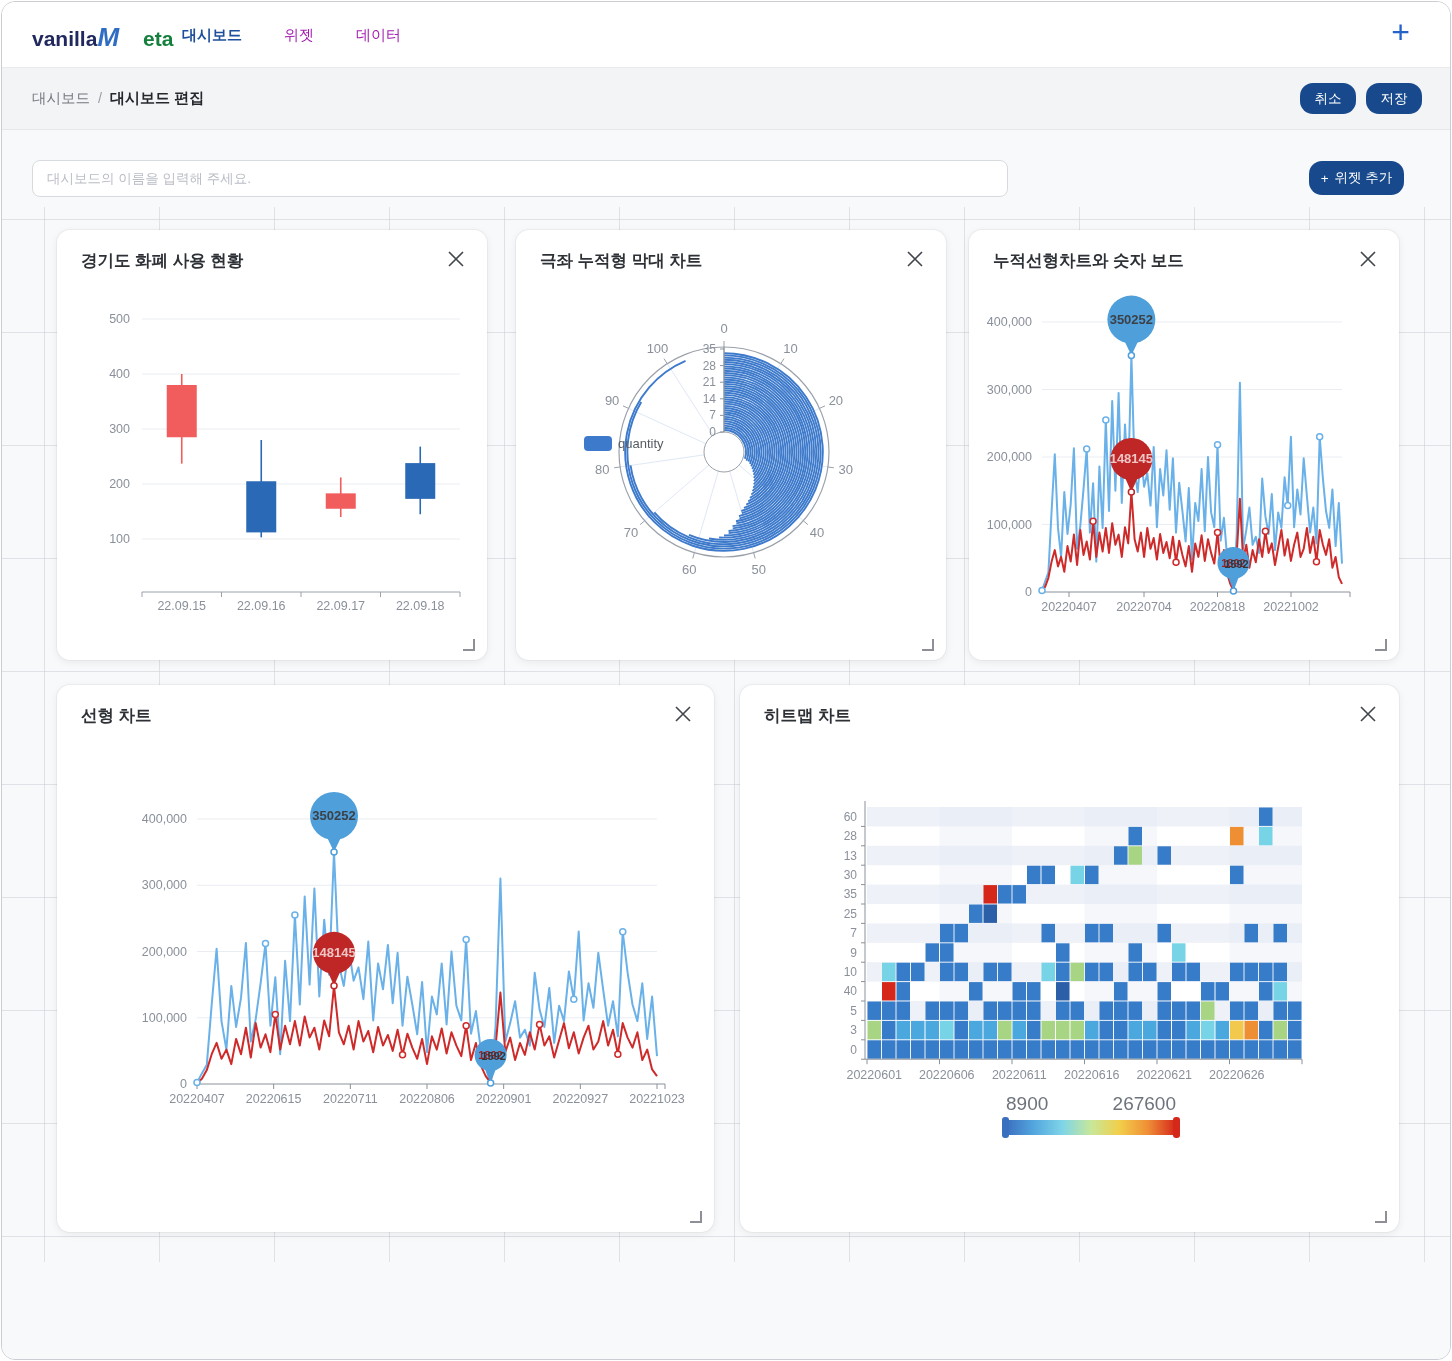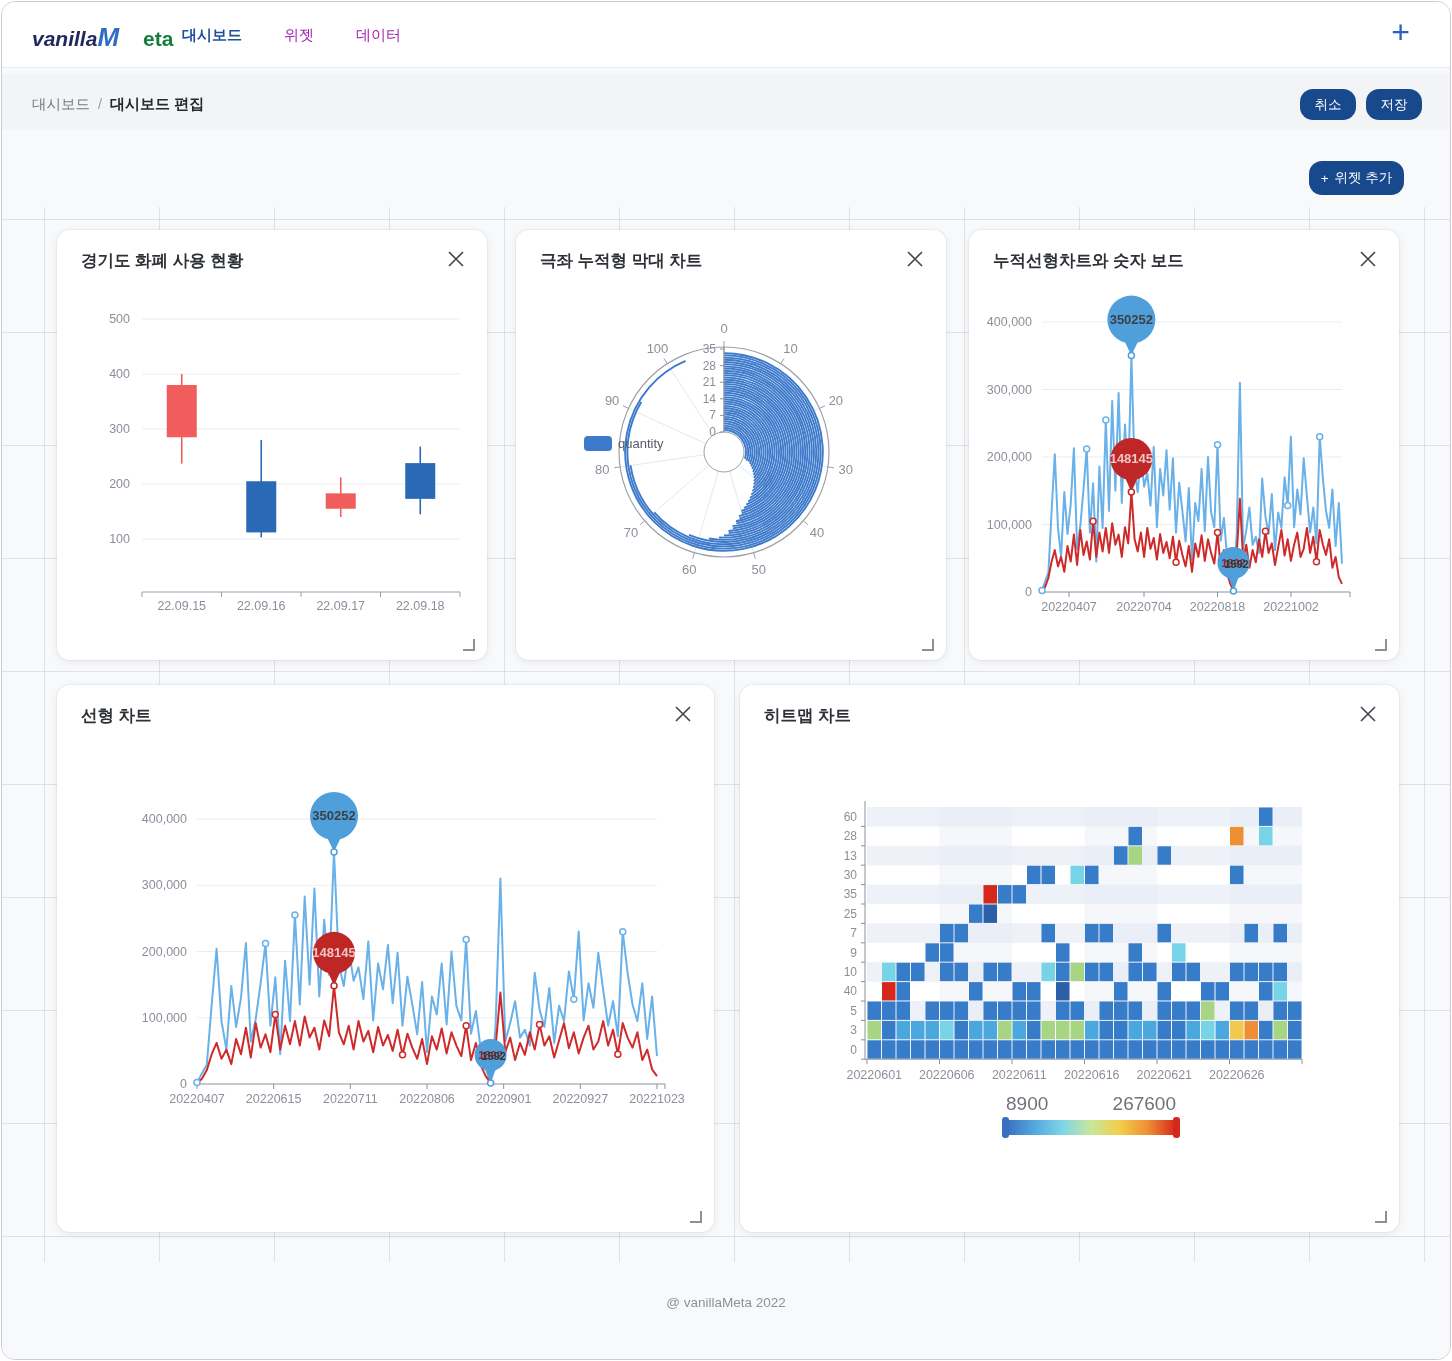--- a/index.html
+++ b/index.html
@@ -2,29 +2,29 @@
 <html><head>
 <meta charset="utf-8">
 <style>
   * { margin:0; padding:0; box-sizing:border-box; }
   body { background:#ffffff; font-family:"Liberation Sans","DejaVu Sans",sans-serif; }
   .frame { position:relative; width:1450px; height:1359px; margin:1px auto; border:1px solid #cbcdd2;
            border-radius:14px; overflow:hidden; background:#f8f9fa; }
   
   .hdr { position:absolute; left:0; top:0; right:0; height:66px; background:#fff; border-bottom:1px solid #e9eaec; }
   .logo { position:absolute; left:30px; top:20px; font-size:21px; font-weight:bold; cursor:pointer; }
-  .logo .p1 { color:#20285e;font-style:italic; }
+  .logo .p1 { color:#20285e; }
   .logo .p2 { color:#2f6cc3; font-size:26px; font-style:italic; }
   .logo .p3 { color:#15803d;margin-left:24px; }
   .nav { position:absolute; left:180px; top:0; height:66px; display:flex; align-items:center; gap:42px; }
   .nav .item { font-size:15px; color:#a21caf; cursor:pointer; }
   .nav .item.active { color:#1d4f9c; font-weight:bold; }
   .hdr-plus { position:absolute; right:40px; top:14px; font-size:32px; font-weight:300; color:#2563c9; cursor:pointer; line-height:1; }
   
-  .bcbar { position:absolute; left:0; top:72px; right:0; height:62px; background:#f3f4f6; border-bottom:1px solid #e6e7ea; }
+  .bcbar { position:absolute; left:0; top:66px; right:0; height:62px; background:#f3f4f6; border-bottom:1px solid #e6e7ea; }
   .bc { position:absolute; left:30px; top:21px; font-size:14.5px; color:#74787f; }
   .bc .cur { color:#24272c; font-weight:bold; font-size:15px; }
   .bc .sep { margin:0 8px; color:#9a9ea5; }
   .btn { display:inline-flex; align-items:center; justify-content:center; background:#17498c; color:#fff;
          border:none; border-radius:13px; font-size:13.5px; cursor:pointer; font-family:inherit; }
   .bc-actions { position:absolute; right:28px; top:15px; display:flex; gap:10px; }
   .bc-actions .btn { width:56px; height:31px; }
   
   .main { position:absolute; left:0; top:128px; right:0; bottom:0; background:#f8f9fa; }
   .gridlines { position:absolute; left:0; top:77px; right:0; height:1055px;
@@ -76,20 +76,21 @@
     </div>
     <div class="bc-actions">
       <button class="btn">취소</button>
       <button class="btn">저장</button>
     </div>
   </div>
 
   <div class="main">
     <div class="gridlines"></div>
 
+    <input class="name-input" type="text" placeholder="대시보드의 이름을 입력해 주세요." style="">
     <button class="btn add-widget">
         <span>+</span>
         <span>위젯 추가</span>
       </button>
 
     <div class="card" style="left:55px; top:100px; width:430px; height:430px;text-align:right;">
       <div class="title">경기도 화폐 사용 현황</div>
       <div class="close"><svg viewBox="0 0 22 22">
             <path d="M4 4 L18 18 M18 4 L4 18" stroke="#41454c" stroke-width="1.6" fill="none"></path>
           </svg></div>
@@ -547,15 +548,14 @@
           <span>267600</span>
         </div>
         <div class="bar">
           <div class="hnd l"></div>
           <div class="hnd r"></div>
         </div>
       </div>
       <div class="rsz"></div>
     </div>
 
-    <div class="foot">@ vanillaMeta 2022</div>
   </div>
 </div>
 
 </body></html>

